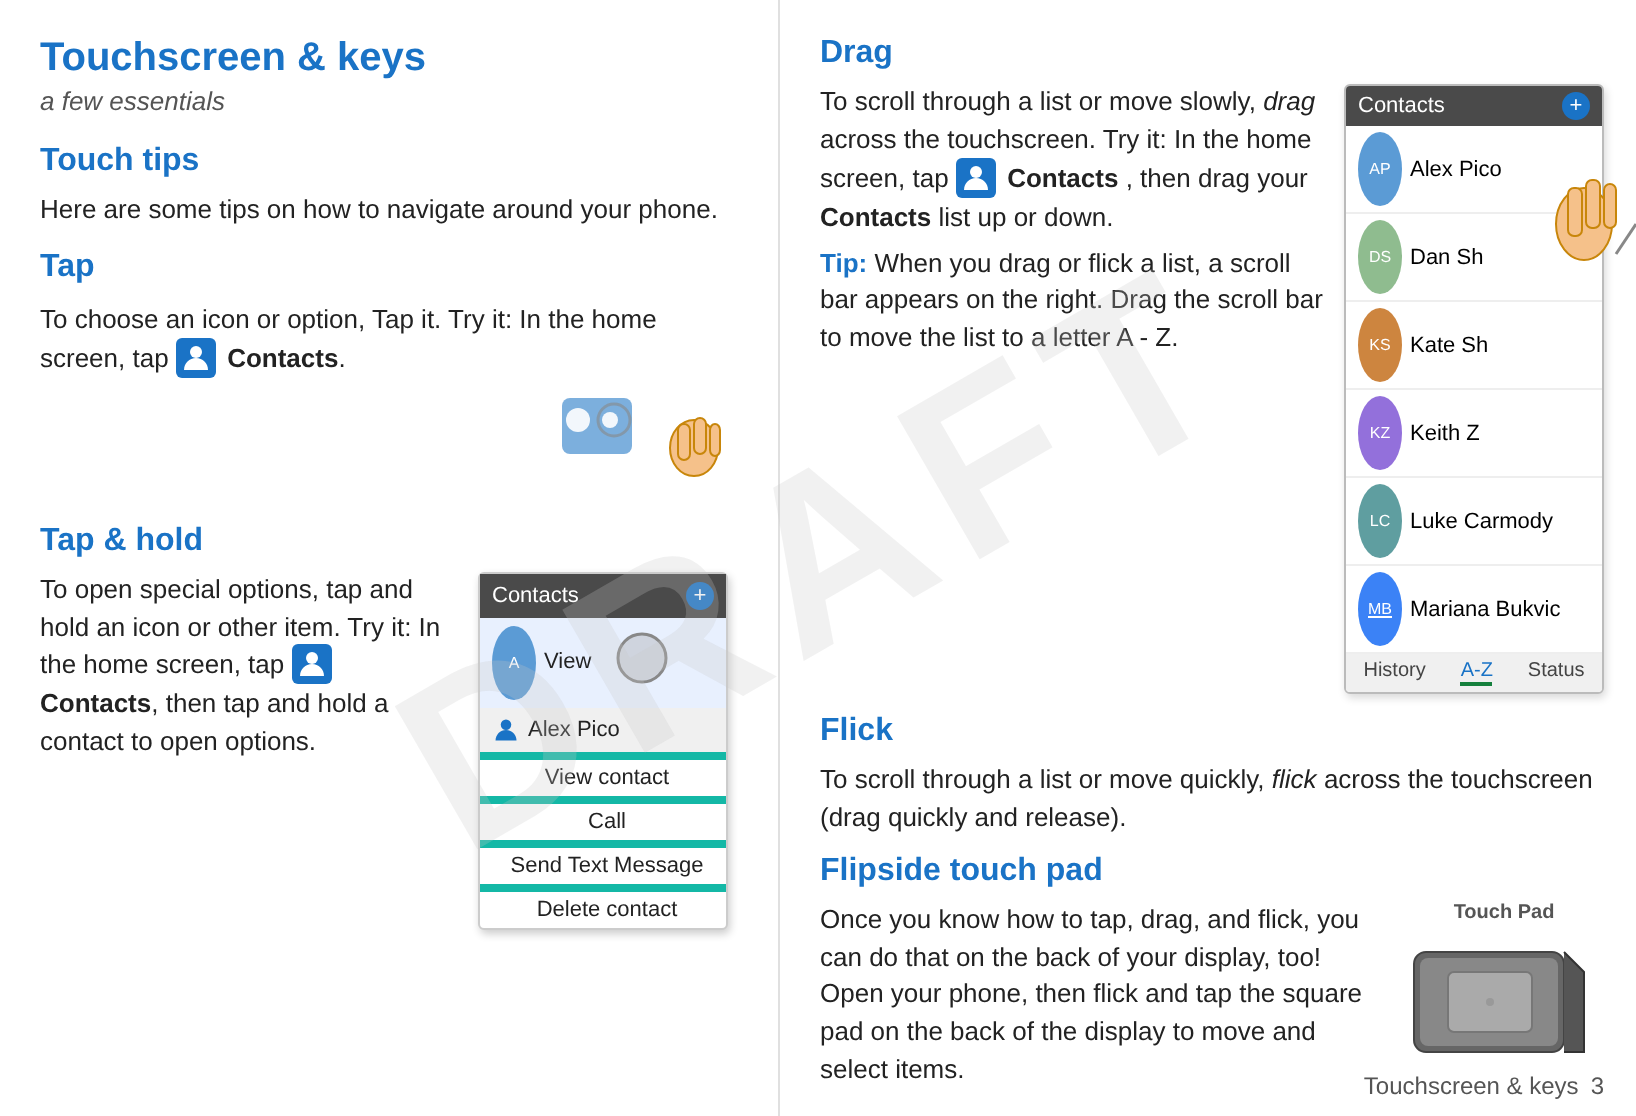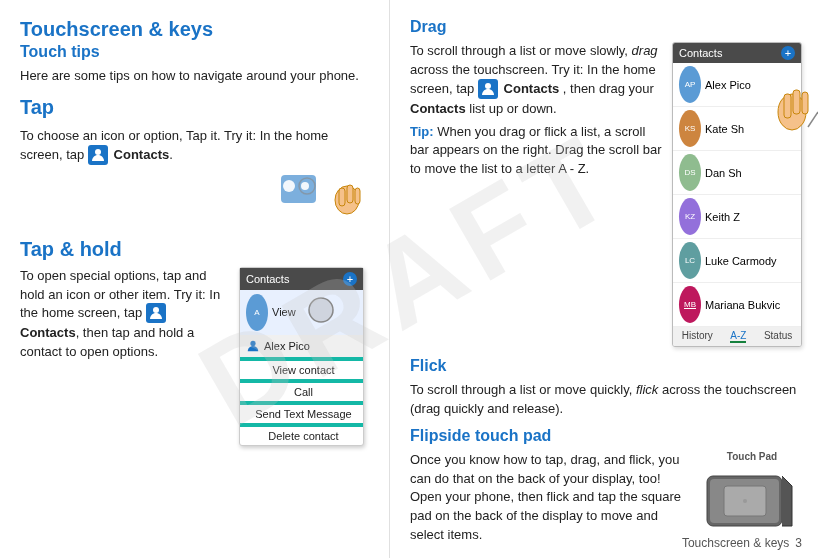--- a/index.html
+++ b/index.html
@@ -56,21 +56,21 @@
     }
 
     .section-heading {
       font-size: 16px;
       font-weight: bold;
       color: #1a73c6;
       margin-bottom: 6px;
     }
 
     .sub-heading {
-      font-size: 20px;
+      font-size: 16px;
       font-weight: bold;
       color: #1a73c6;
       margin-top: 10px;
       margin-bottom: 4px;
     }
 
     .body-text {
       font-size: 13px;
       color: #222;
       line-height: 1.45;
@@ -305,20 +305,21 @@
   </style>
 </head>
 <body>
 
 <div class="page-layout">
 
   <div class="draft-watermark">DRAFT</div>
 
   <div class="left-col">
     <div class="page-title">Touchscreen &amp; keys</div>
+    <div class="page-subtitle">a few essentials</div>
 
     <div class="section-heading">Touch tips</div>
     <p class="body-text">Here are some tips on how to navigate around your phone.</p>
 
     <div class="sub-heading">Tap</div>
     <div class="tap-section">
       <div class="tap-text">
         <p class="body-text">
           <span>To choose an icon or option, Tap it. Try it: In the home screen, tap</span>
           <span class="inline-icon">
@@ -426,37 +427,37 @@
           <div class="contacts-list-widget">
             <div class="contacts-list-header">
               <span>Contacts</span>
               <span class="plus-icon">+</span>
             </div>
             <div class="contacts-list-item">
               <div class="contact-avatar" style="background:#5b9bd5;">AP</div>
               <span>Alex Pico</span>
             </div>
             <div class="contacts-list-item">
+              <div class="contact-avatar" style="background:#8fbc8f;">DS</div>
+              <span>Dan Sh</span>
+            </div>
+            <div class="contacts-list-item">
               <div class="contact-avatar" style="background:#cd853f;">KS</div>
               <span>Kate Sh</span>
-            </div>
-            <div class="contacts-list-item">
-              <div class="contact-avatar" style="background:#8fbc8f;">DS</div>
-              <span>Dan Sh</span>
             </div>
             <div class="contacts-list-item">
               <div class="contact-avatar" style="background:#9370db;">KZ</div>
               <span>Keith Z</span>
             </div>
             <div class="contacts-list-item">
               <div class="contact-avatar" style="background:#5f9ea0;">LC</div>
               <span>Luke Carmody</span>
             </div>
             <div class="contacts-list-item">
-              <div class="contact-avatar" style="background:#be185d;text-decoration:underline;">MB</div>
+              <div class="contact-avatar" style="background:#3b82f6;text-decoration:underline;">MB</div>
               <span>Mariana Bukvic</span>
             </div>
             <div class="contacts-list-footer">
               <span>History</span>
               <span class="active">A-Z</span>
               <span>Status</span>
             </div>
           </div>
 
           <svg width="50" height="65" style="position:absolute;right:-18px;top:30px;">

